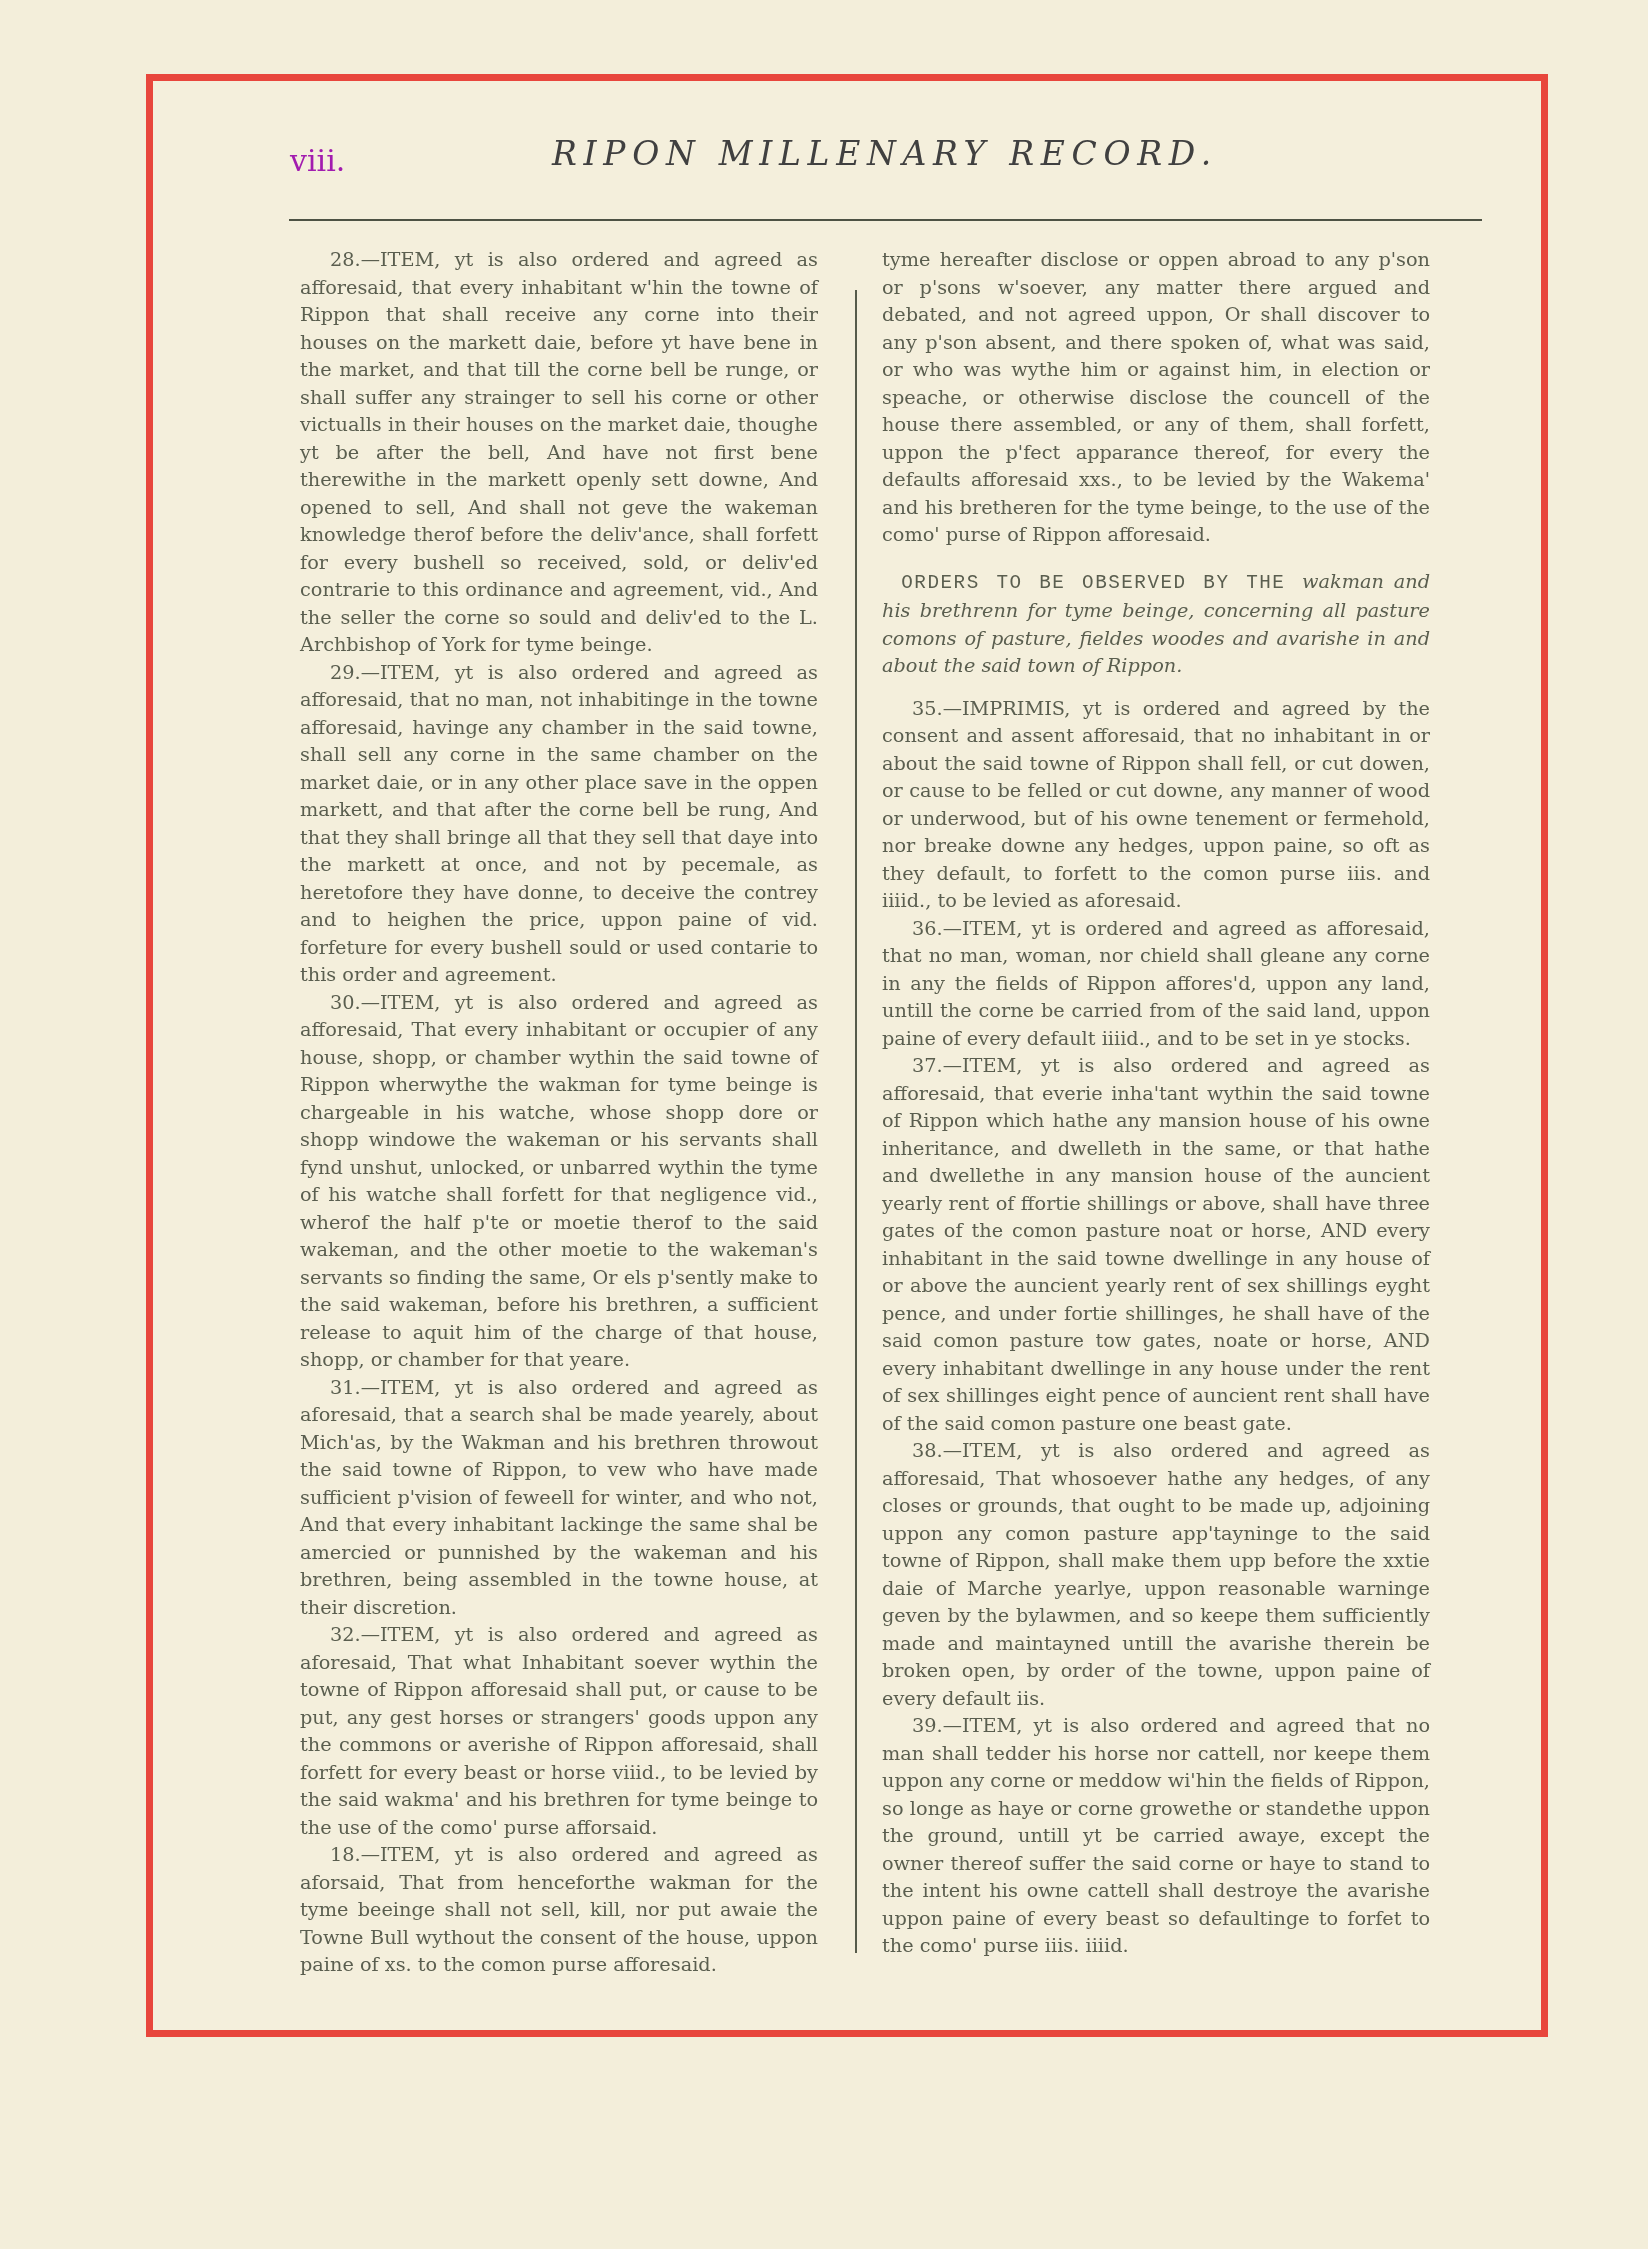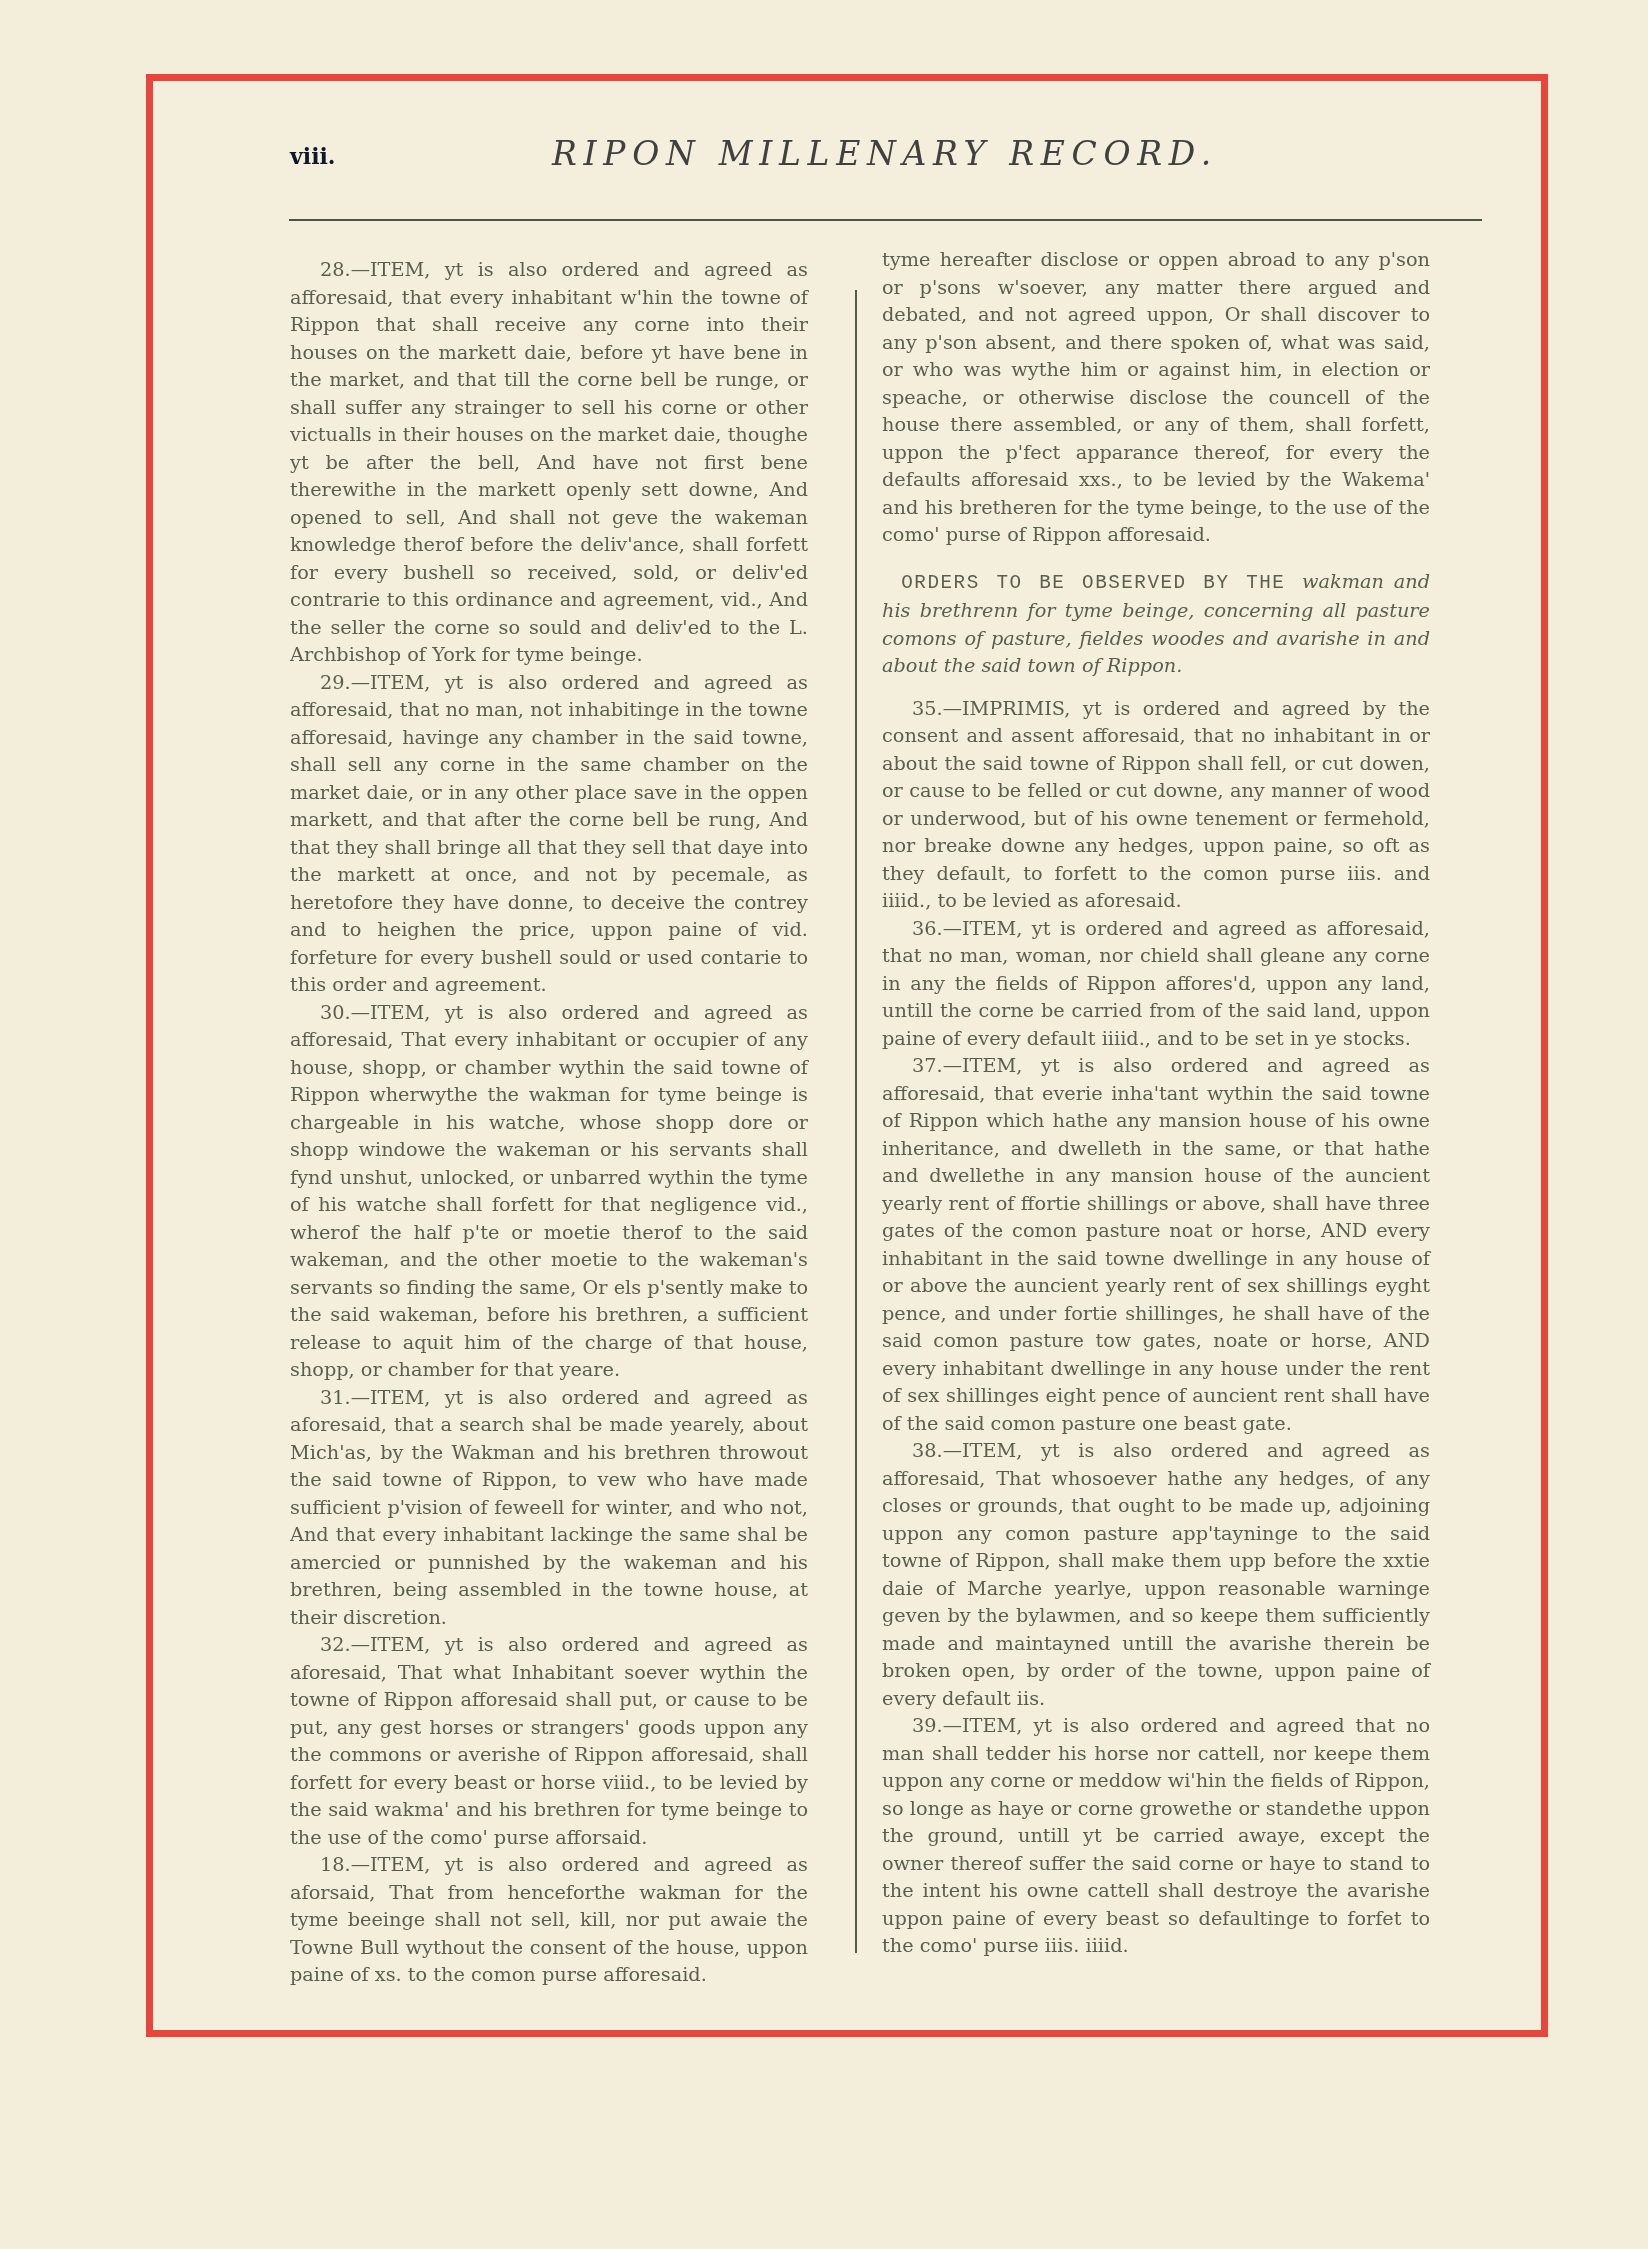--- a/index.html
+++ b/index.html
@@ -19,23 +19,22 @@
     width: 1402px;
     height: 1963px;
     box-sizing: border-box;
     border: 7.4px solid #e8463c;
     background: #f4efdc;
   }
   .page-number {
     position: absolute;
     left: 290px;
     top: 143px;
-    font-size: 22px;
-    color: #0f172a;
-    font-weight: bold;
+    font-size: 30px;
+    color: #a21caf;
   }
   .main-title {
     position: absolute;
     left: 513px;
     top: 134px;
     width: 744px;
     text-align: center;
     font-size: 33px;
     font-style: italic;
     letter-spacing: 6.7px;
@@ -59,21 +58,21 @@
     background: #565b4b;
   }
   .col {
     position: absolute;
     top: 246px;
     font-size: 19.3px;
     line-height: 27.5px;
     text-align: justify;
     color: #5a5e4f;
   }
-  .col-left  { left: 290px;  width: 518px; margin-top: 10px; }
+  .col-left  { left: 300px;  width: 518px; }
   .col-right { left: 882px; width: 548px; }
   .col p { margin: 0; }
   .item-para { text-indent: 30px; }
   .cont-para { text-indent: 0; }
   .section-heading {
     margin-top: 19.3px !important;
     margin-bottom: 15px !important;
     text-indent: 19.3px;
   }
   .heading-caps { letter-spacing: 1.5px; font-family: Liberation Mono, monospace; }

